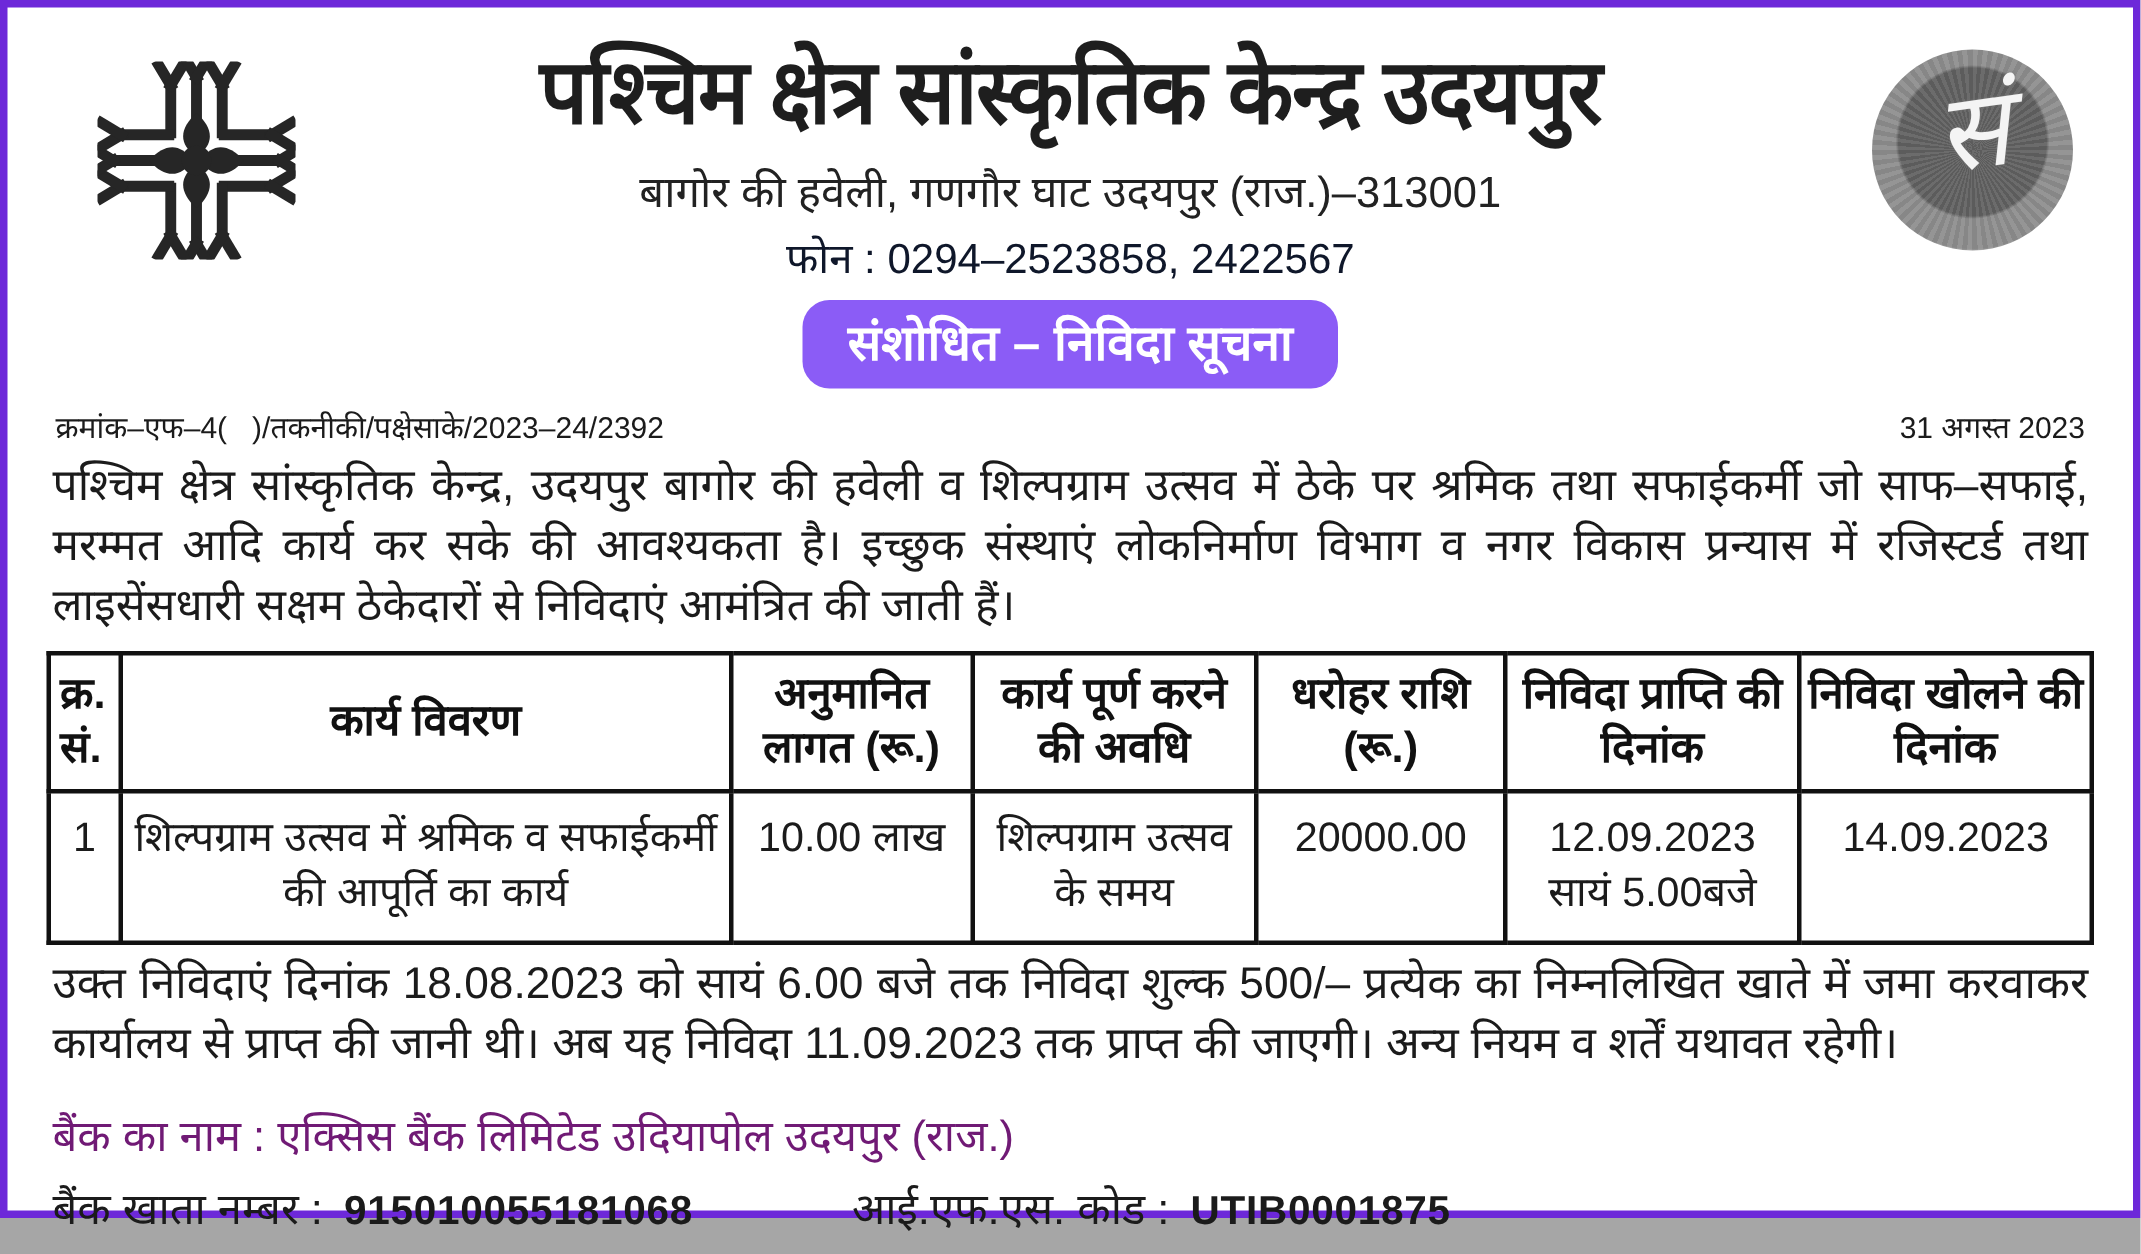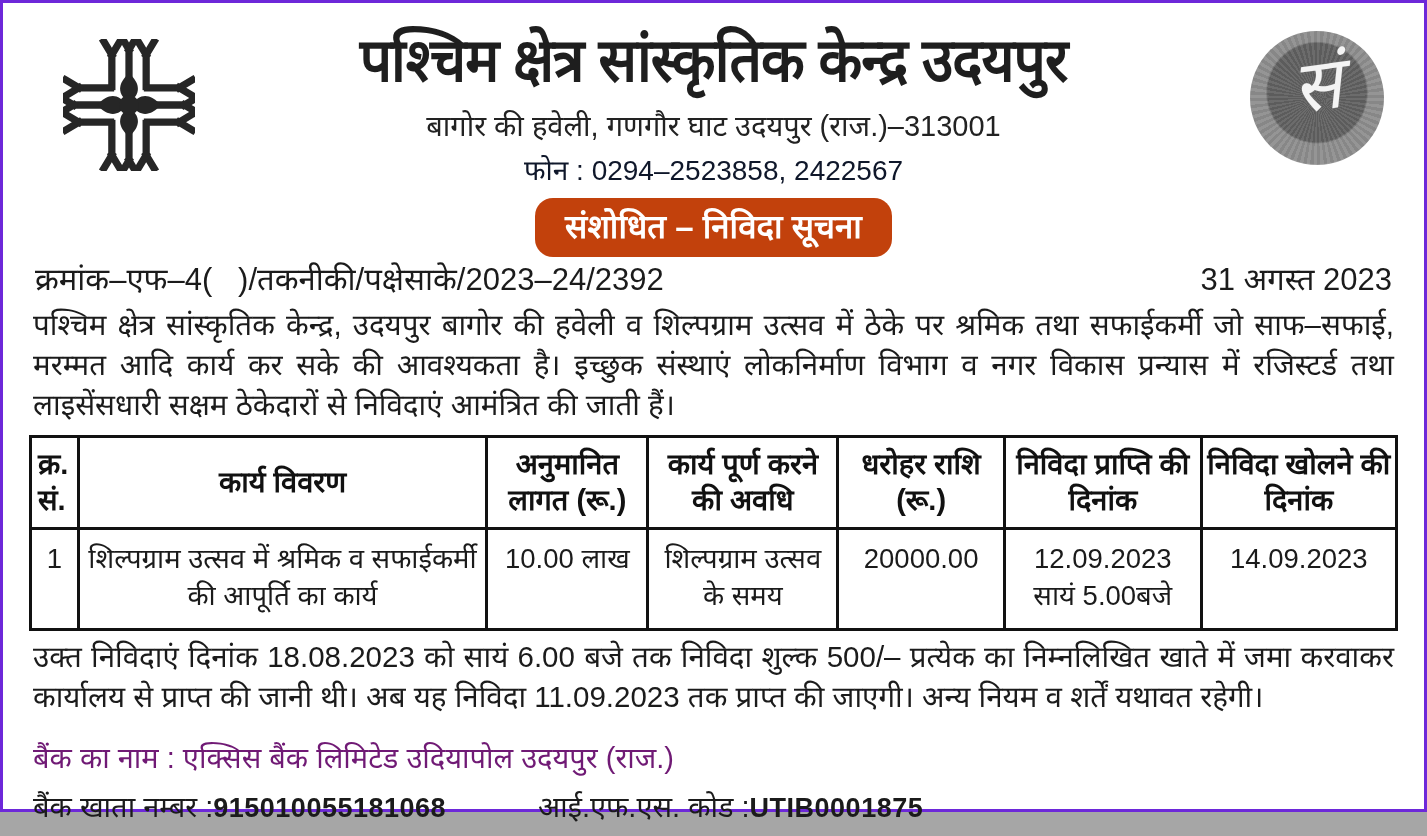--- a/index.html
+++ b/index.html
@@ -7,21 +7,21 @@
     background: #a6a6a6;
     font-family: "Liberation Sans", sans-serif;
     width: 1427px;
     height: 836px;
     overflow: hidden;
   }
   .doc {
     width: 1427px;
     height: 812px;
     background: #ffffff;
-    border: 3px solid #6d28d9;
+    border: 5px solid #6d28d9;
     padding: 18px 26px 10px 26px;
     position: relative;
   }
   
   .header { position: relative; text-align: center; }
   .left-logo { position: absolute; left: 34px; top: 8px; width: 132px; height: 132px; }
   .right-logo {
     position: absolute; right: 14px; top: 0px;
     width: 134px; height: 134px; border-radius: 50%;
     background: radial-gradient(circle at 50% 46%, #606060 0 50%, #8d8d8d 52% 72%, #a8a8a8 74% 92%, #bdbdbd 100%);
@@ -50,32 +50,32 @@
     color: #1e1e1e;
     line-height: 1.05;
     transform: scaleY(1.06);
     margin-top: 10px;
   }
   .org-address { font-size: 29px; color: #222; margin-top: 14px; }
   .org-phone   { font-size: 28px; color: #0f172a; margin-top: 6px;  }
   .badge-wrap  { margin-top: 10px; }
   .badge {
     display: inline-block;
-    background: #c2410c;
+    background: #8b5cf6;
     color: #ffffff;
     font-size: 33px;
     font-weight: 600;
     padding: 5px 30px 9px 30px;
     border-radius: 18px;
   }
   
   .ref-line {
     display: flex; justify-content: space-between; align-items: baseline;
-    font-size: 31px; color: #1b1b1b;
-    padding: 0 6px;
+    font-size: 20px; color: #1b1b1b;
+    margin-top: 12px; padding: 0 6px;
   }
   
   .para {
     font-size: 29.5px; color: #1b1b1b;
     line-height: 1.36;
     text-align: justify;
     margin-top: 6px; padding: 0 4px;
   }
   
   table.tender {
@@ -95,21 +95,21 @@
     font-size: 27.5px; color: #1b1b1b;
     vertical-align: top; text-align: center;
     padding: 10px 6px 14px 6px; height: 86px; line-height: 1.35;
   }
   td.work-cell { text-align: left; padding-left: 14px; }
   td.cost-cell { text-align: right; padding-right: 10px; }
   
   .bank-line { font-size: 29px; color: #701a75; margin-top: 20px; padding: 0 4px; }
   .account-line {
     font-size: 29px; color: #1b1b1b; margin-top: 10px; padding: 0 4px;
-    display: flex; align-items: baseline; 
+    display: flex; align-items: baseline; gap: 14px;
   }
   .latin-strong { font-size: 27px; font-weight: 700; letter-spacing: .5px; }
   .ifsc-label { margin-left: 92px; }
 </style>
 </head>
 <body>
 
 <div class="doc">
 
   <div class="header">

